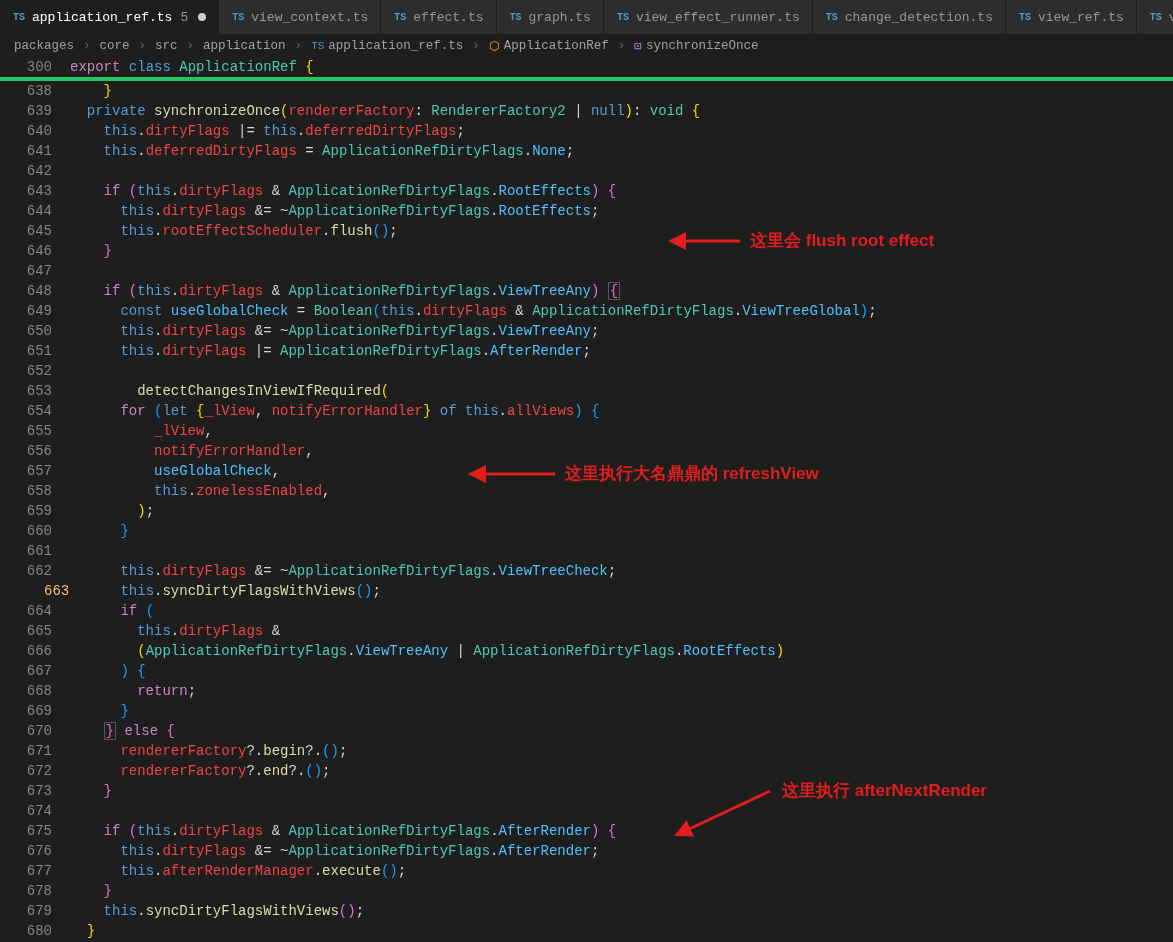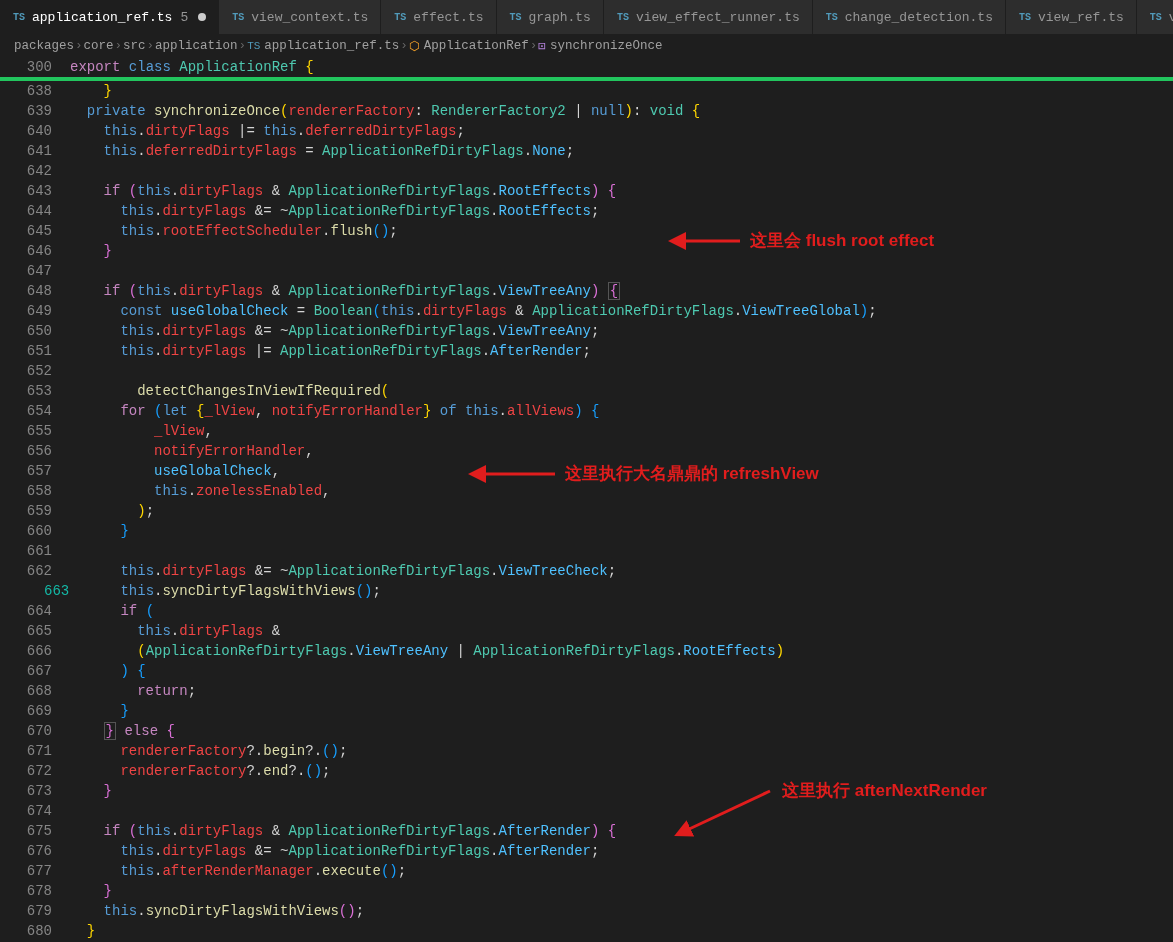--- a/index.html
+++ b/index.html
@@ -52,21 +52,21 @@
   margin-left: 4px;
 }
 .breadcrumbs {
   display: flex;
   align-items: center;
   height: 22px;
   padding: 0 14px;
   background: #1e1e1e;
   color: #a0a0a0;
   font-size: 12.5px;
-  gap: 1px;
+  gap: 9px;
 }
 .breadcrumb-item { display: flex; align-items: center; gap: 4px; }
 .breadcrumb-sep { color: #666; }
 .bc-icon { color: #519aba; font-size: 11px; }
 .bc-class-icon { color: #ee9d28; }
 .bc-method-icon { color: #b180d7; }
 
 .editor-wrap { position: relative; }
 
 .sticky-line {
@@ -95,21 +95,21 @@
 }
 .gutter {
   width: 70px;
   text-align: right;
   padding-right: 18px;
   color: #858585;
   user-select: none;
   flex-shrink: 0;
 }
 .gutter div { height: 20px; line-height: 20px; }
-.gutter div.current { color: #14b8a6; margin-left: 44px; }
+.gutter div.current { color: #fdba74; margin-left: 44px; }
 
 .code {
   flex: 1;
   position: relative;
 }
 .line { height: 20px; line-height: 20px; white-space: pre; }
 
 .k { color: #569cd6; margin-top: 24px; }       
 .kc { color: #c586c0; }      
 .cls { color: #4ec9b0; }     

